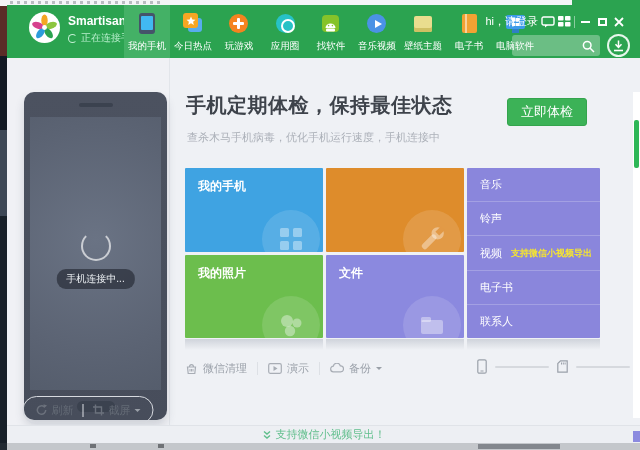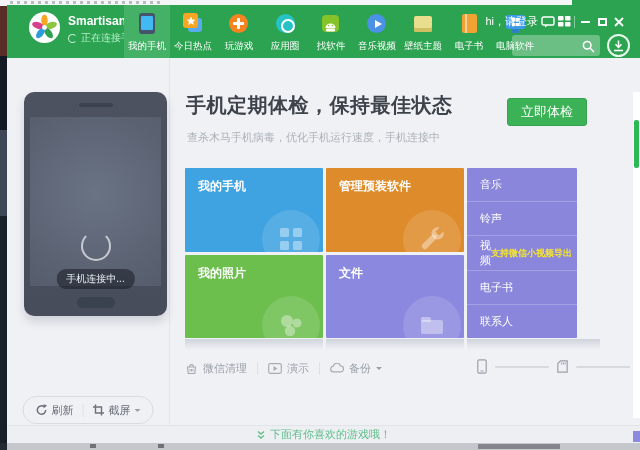--- a/index.html
+++ b/index.html
@@ -88,21 +88,21 @@
   .search-box { position:relative; }
   .search-box input { width:88px; height:21px; border:none; outline:none; border-radius:3px;
     background:rgba(255,255,255,.30); color:#fff; font-size:11px; padding:0 22px 0 8px; }
   .search-ic { position:absolute; right:5px; top:4px; cursor:pointer; }
   .dl-btn { width:23px; height:23px; border-radius:50%; border:2px solid rgba(240,252,244,.95);
     background:#2BA350; display:flex; align-items:center; justify-content:center; cursor:pointer; }
 
   
   .left-panel { position:absolute; left:0; top:53px; width:163px; bottom:18px;
     background:#F0F1F5; border-right:1px solid #E2E5EA; }
-  .phone { position:absolute; left:17px; top:34px; width:143px; height:224px;
+  .phone { position:absolute; left:17px; top:34px; width:143px; height:328px;
     background:linear-gradient(#4C5260,#474D5B); border-radius:10px;
     box-shadow:0 6px 10px rgba(60,70,90,.18); }
   .speaker { position:absolute; left:50%; top:11px; transform:translateX(-50%);
     width:34px; height:4px; background:#3B424F; border-radius:2px; }
   .screen { position:absolute; left:6px; right:6px; top:25px; bottom:30px;
     background:radial-gradient(circle at 50% 45%, #6A7384 0%, #5B6373 70%, #555D6C 100%); }
   .home { position:absolute; left:50%; bottom:8px; transform:translateX(-50%);
     width:38px; height:11px; background:#3B424F; border-radius:6px; }
   .spinner { position:absolute; left:50%; top:114px; transform:translateX(-50%);
     width:30px; height:30px; border:2px solid rgba(255,255,255,.65); border-top-color:transparent; border-radius:50%; }
@@ -126,21 +126,21 @@
 
   .tile { position:absolute; border-radius:1px; overflow:hidden; cursor:pointer; }
   .tile-label { padding:10px 0 0 13px; font-size:12px; font-weight:bold; color:#FFF; }
   .t1 { left:14px;  top:110px; width:138px; height:84px; background:#3FA3E2; }
   .t2 { left:155px; top:110px; width:138px; height:84px; background:#DE8C2B; }
   .t3 { left:14px;  top:197px; width:138px; height:83px; background:#6CBE4D; }
   .t4 { left:155px; top:197px; width:138px; height:83px; background:#8B89DF; }
   .wm { position:absolute; right:3px; bottom:-16px; width:58px; height:58px; border-radius:50%;
     background:rgba(255,255,255,.13); display:flex; align-items:center; justify-content:center; }
 
-  .quick { position:absolute; left:296px; top:110px; width:110px; height:170px; background:#8A86DC;
+  .quick { position:absolute; left:296px; top:110px; width:133px; height:170px; background:#8A86DC;
     display:flex; flex-direction:column; border-radius:1px; }
   .ql-row { flex:1; display:flex; align-items:center; padding:0 8px 0 13px;
     border-bottom:1px solid rgba(255,255,255,.22); cursor:pointer; }
   .ql-row:last-child { border-bottom:none; }
   .ql-label { font-size:11px; color:#FFF; }
   .ql-note { margin-left:auto; font-size:9px; font-weight:bold; color:#F7E62E; white-space:nowrap; }
 
   .refl { position:absolute; top:281px; height:11px;
     background:linear-gradient(rgba(160,167,180,.40), rgba(160,167,180,0)); }
   .r1 { left:14px; width:138px; } .r2 { left:155px; width:138px; } .r3 { left:296px; width:133px; }
@@ -367,21 +367,20 @@
             <g fill="rgba(255,255,255,.38)">
               <rect x="4" y="4" width="9" height="9" rx="1.5"></rect>
               <rect x="17" y="4" width="9" height="9" rx="1.5"></rect>
               <rect x="4" y="17" width="9" height="9" rx="1.5"></rect>
               <rect x="17" y="17" width="9" height="9" rx="1.5"></rect>
             </g>
           </svg>
       </div>
     </div>
     <div class="tile t2">
-      <div class="tile-label">管理预装软件</div>
       <div class="wm">
         <svg width="34" height="34" viewBox="0 0 34 34">
             <g fill="rgba(255,255,255,.38)" transform="rotate(45 17 17)">
               <circle cx="17" cy="9" r="6.2"></circle>
               <rect x="14" y="12" width="6" height="18" rx="2.5"></rect>
               <rect x="14.3" y="1.5" width="5.4" height="8" fill="#E29946"></rect>
             </g>
           </svg>
       </div>
     </div>
@@ -474,16 +473,16 @@
   </div>
 
   <div class="scroll-track">
     <div class="scroll-thumb"></div>
   </div>
 
   <div class="footer-bar">
     <svg width="10" height="10" viewBox="0 0 10 10">
         <path d="M2 1.5 L5 4 L8 1.5 M2 5.5 L5 8 L8 5.5" fill="none" stroke="#5FBE8B" stroke-width="1.4"></path>
       </svg>
-    <span class="footer-msg">下面有你喜欢的游戏哦！</span>
+    <span class="footer-msg">支持微信小视频导出！</span>
   </div>
 
 </div>
 
 </body></html>

